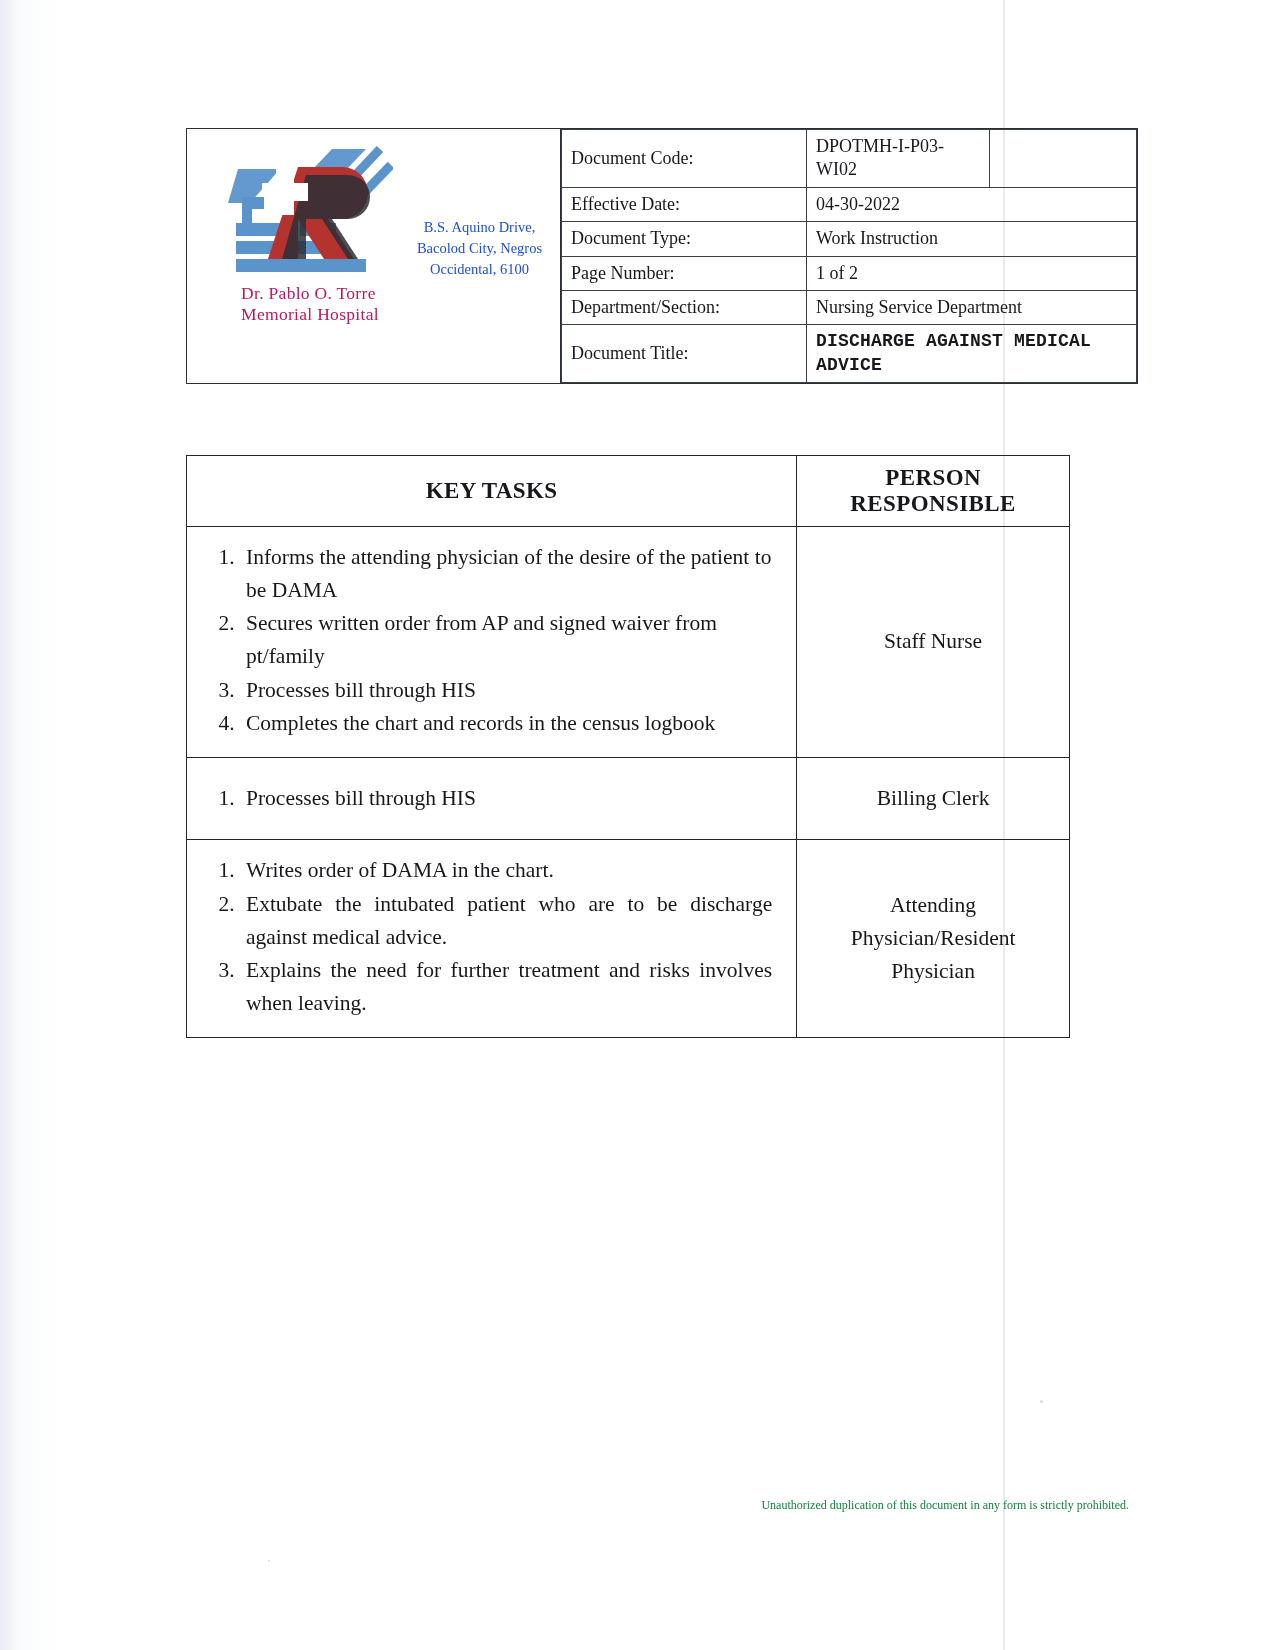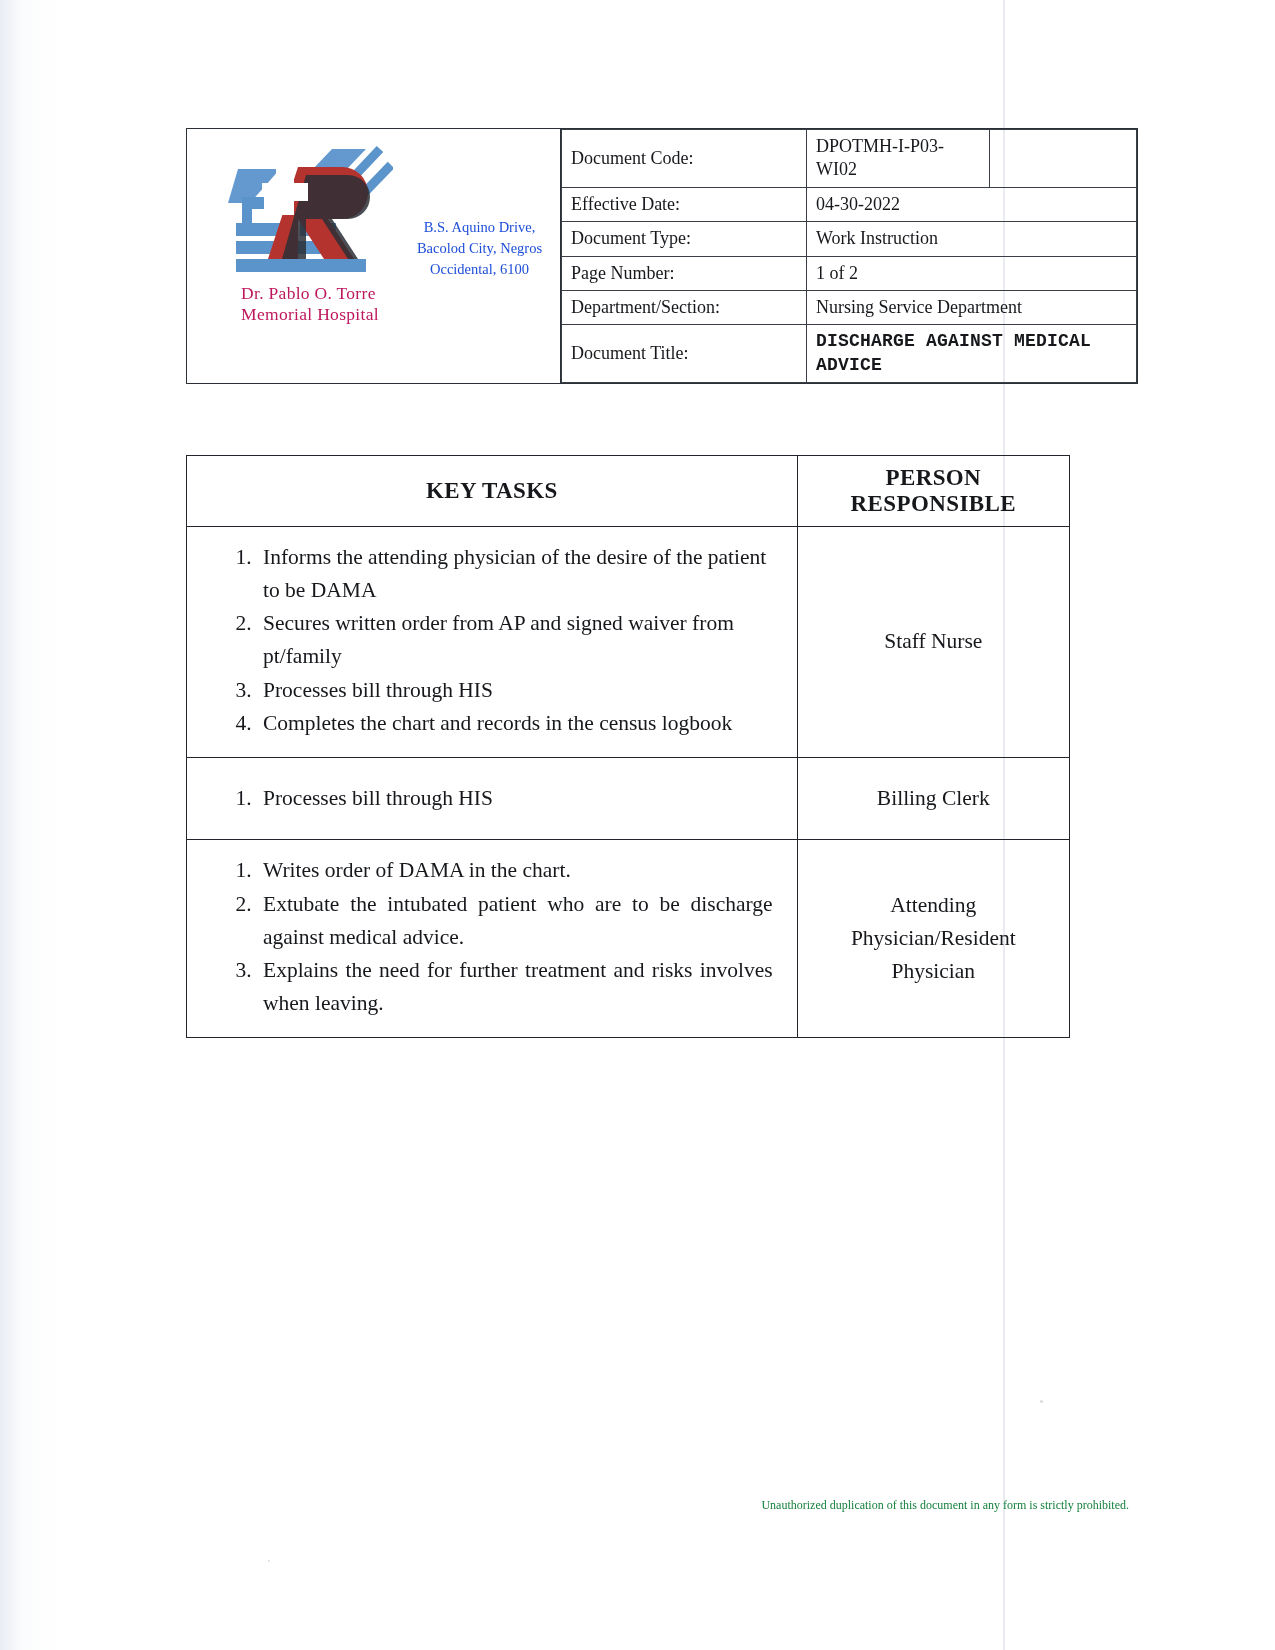--- a/index.html
+++ b/index.html
@@ -130,21 +130,21 @@
   .main-table th {
     font-size: 23px;
     font-weight: bold;
     padding: 9px 4px;
     letter-spacing: .4px;
   }
   .col-tasks { width: 672px; }
   .col-person { width: 278px; }
 
   .task-cell {
-    padding: 14px 24px 16px 24px;
+    padding: 14px 24px 16px 7px;
   }
   ol.tasks {
     margin: 0;
     padding-left: 46px;
     font-size: 21.5px;
     line-height: 1.52;
   }
   ol.tasks li {
     padding-left: 6px;
     margin-bottom: 1px;

